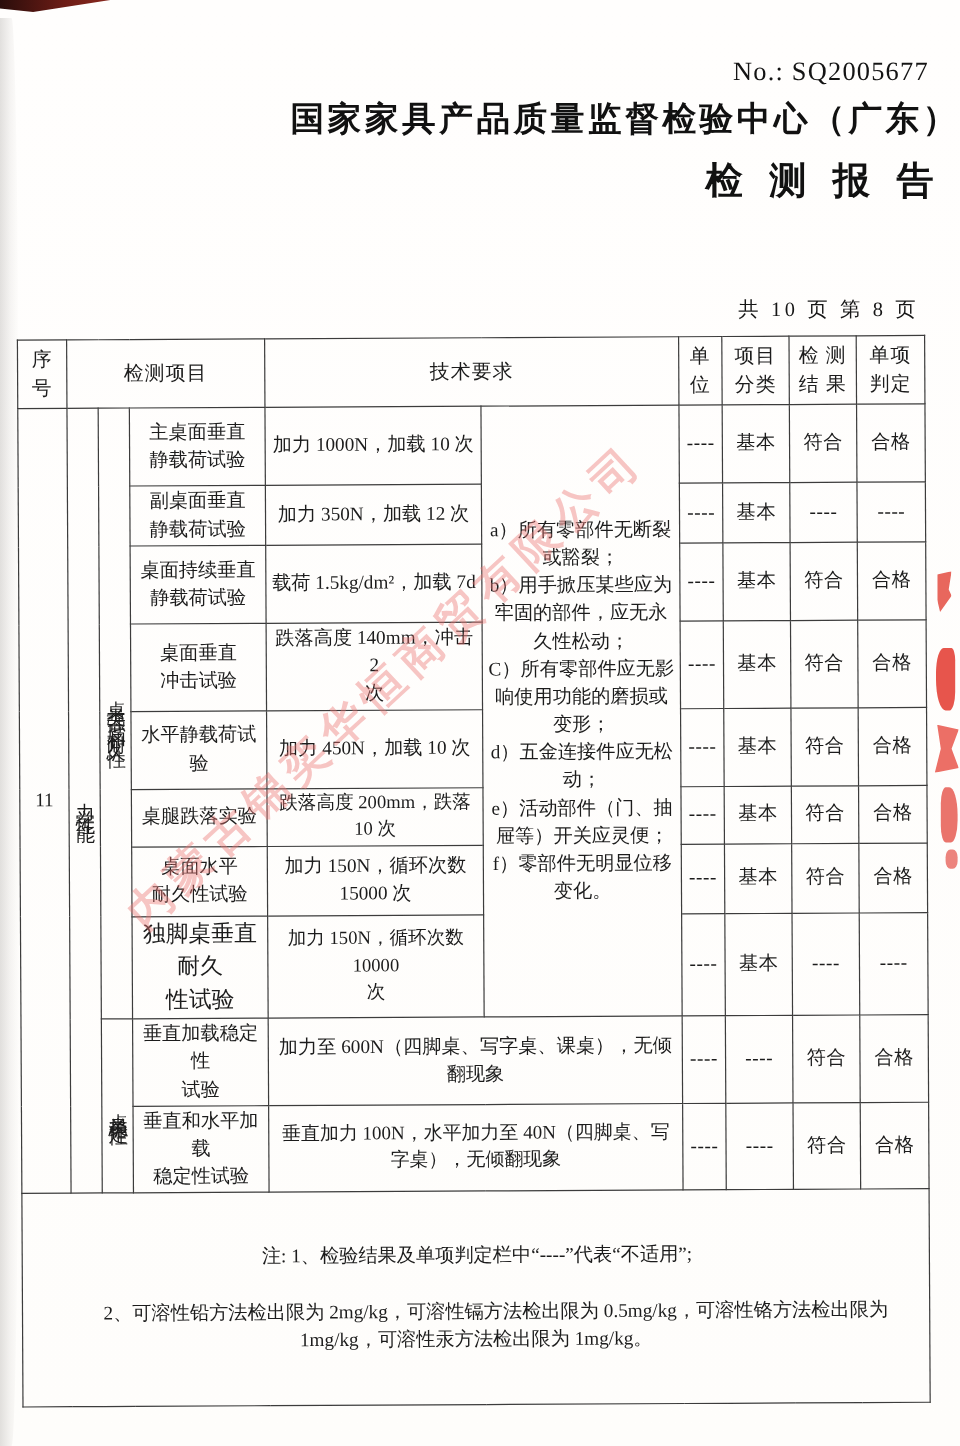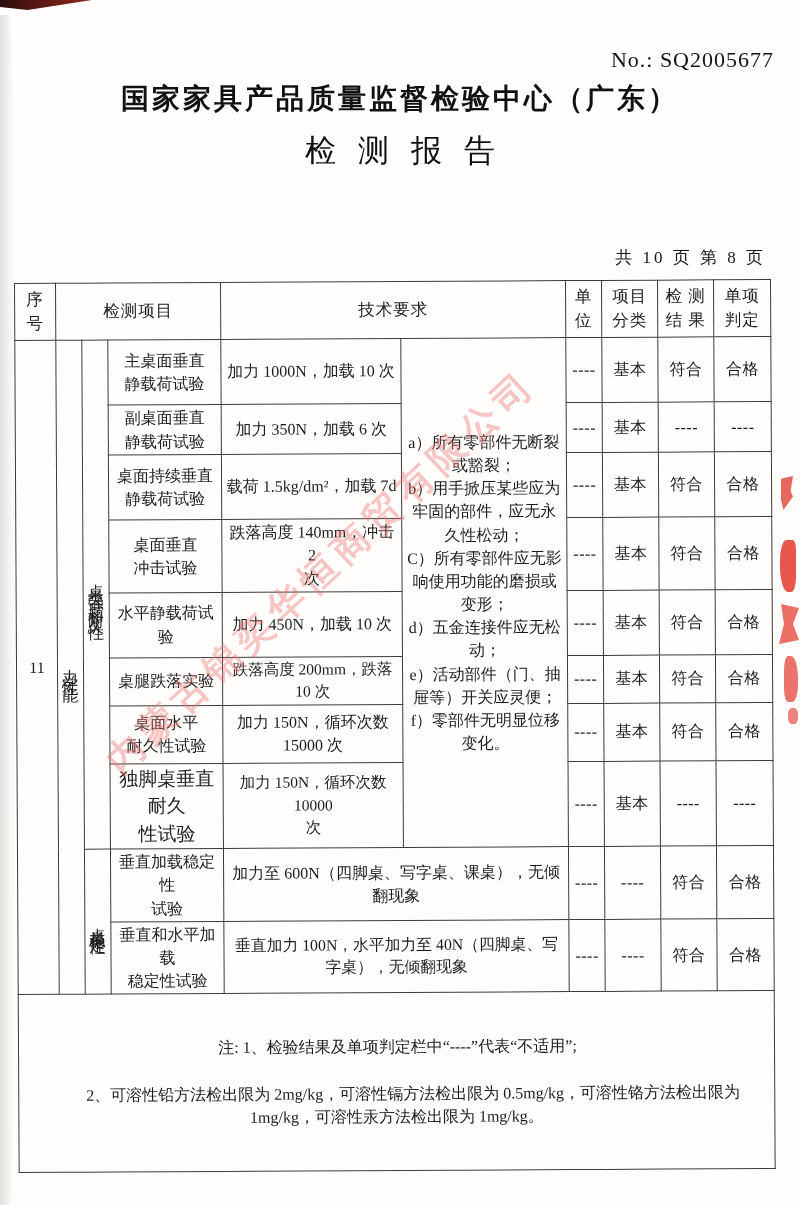--- a/index.html
+++ b/index.html
@@ -27,26 +27,26 @@
     pointer-events:none;
   }
 
   
   .report-no{
     position:absolute;top:47px;right:26px;
     font-size:22px;letter-spacing:1px;color:#141414;
   }
   .org-title{
     position:absolute;top:80px;left:0;width:100%;
-    text-align:center;font-size:28px;font-weight:bold;
+    text-align:right;font-size:28px;font-weight:bold;
     letter-spacing:3px;color:#111;
   }
   .doc-title{
     position:absolute;top:130px;left:0;width:100%;
-    text-align:center;font-size:31px;font-weight:normal;
+    text-align:right;font-size:31px;font-weight:bold;
     letter-spacing:22px;text-indent:22px;color:#111;
   }
   .page-info{
     position:absolute;top:246px;right:34px;
     font-size:17px;letter-spacing:3px;color:#161616;margin-left:32px;
   }
 
   
   .tbl-wrap{position:absolute;left:14px;top:283px;transform:rotate(-0.3deg);transform-origin:0 0;}
   table.report{
@@ -157,21 +157,21 @@
 f）零部件无明显位移变化。</td>
         <td class="small">----</td>
         <td class="small">基本</td>
         <td class="small">符合</td>
         <td class="small">合格</td>
       </tr>
 
       <tr style="height:50px">
         <td class="testname">副桌面垂直
 静载荷试验</td>
-        <td class="req">加力 350N，加载 6 次</td>
+        <td class="req">加力 350N，加载 12 次</td>
         <td class="small">----</td>
         <td class="small">基本</td>
         <td class="small">----</td>
         <td class="small">----</td>
       </tr>
 
       <tr style="height:65px">
         <td class="testname">桌面持续垂直
 静载荷试验</td>
         <td class="req">载荷 1.5kg/dm²，加载 7d</td>

